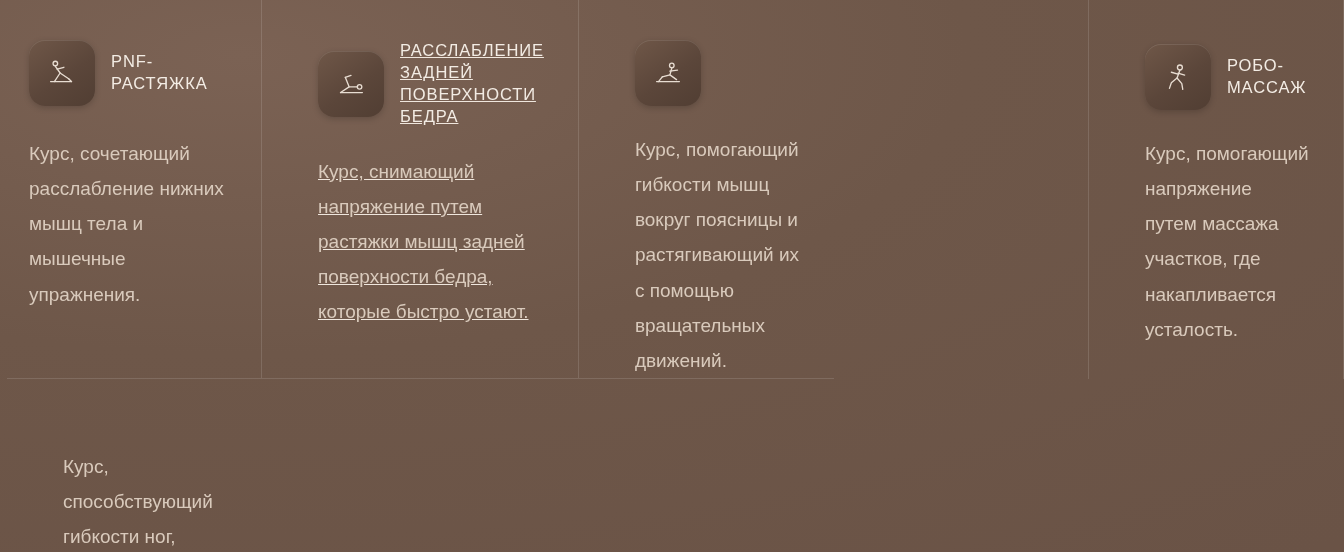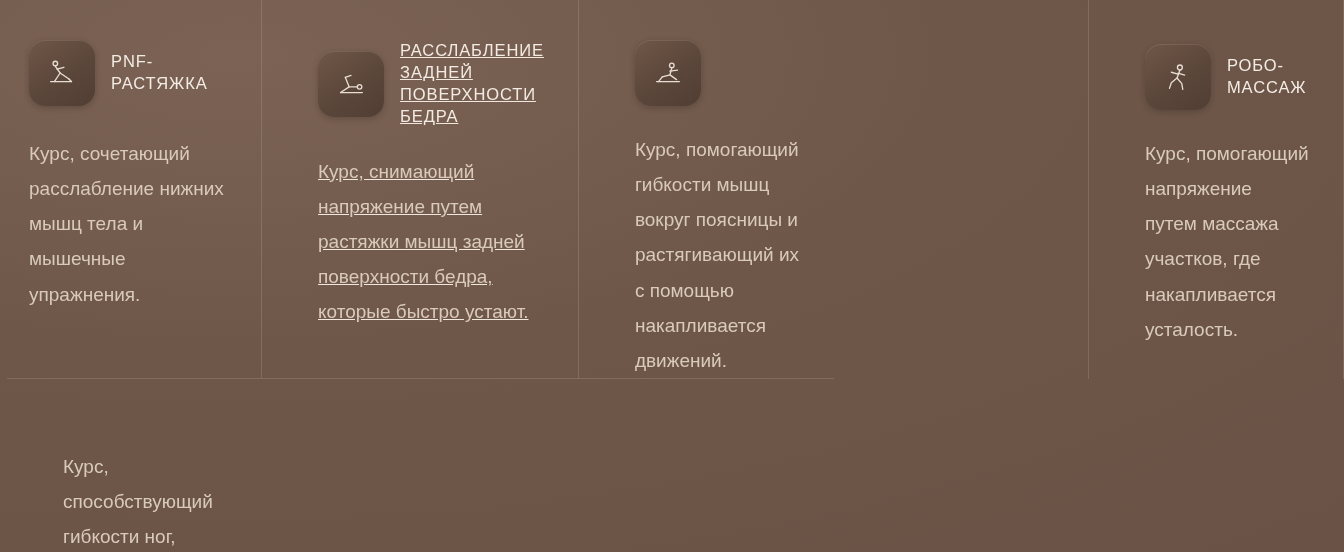--- a/index.html
+++ b/index.html
@@ -142,21 +142,21 @@
             <svg width="38" height="38" viewBox="0 0 40 40" fill="none" stroke="#e8ddd2" stroke-width="1.4" stroke-linecap="round" stroke-linejoin="round">
               <circle cx="24" cy="12" r="2.4"></circle>
               <path d="M24 15 L22 22 L29 27"></path>
               <path d="M22 22 L14 24"></path>
               <path d="M14 24 L10 29"></path>
               <path d="M8 29 H32"></path>
               <path d="M22 18 L30 17"></path>
             </svg>
           </div>
         </div>
-        <div class="desc">Курс, помогающий гибкости мышц вокруг поясницы и растягивающий их с помощью накапливается движений.</div>
+        <div class="desc">Курс, помогающий гибкости мышц вокруг поясницы и растягивающий их с помощью вращательных движений.</div>
       </div>
     </div>
 
     <div class="cell c3">
       <div class="cell-inner">
       </div>
     </div>
 
     <div class="cell c4">
       <div class="cell-inner">

